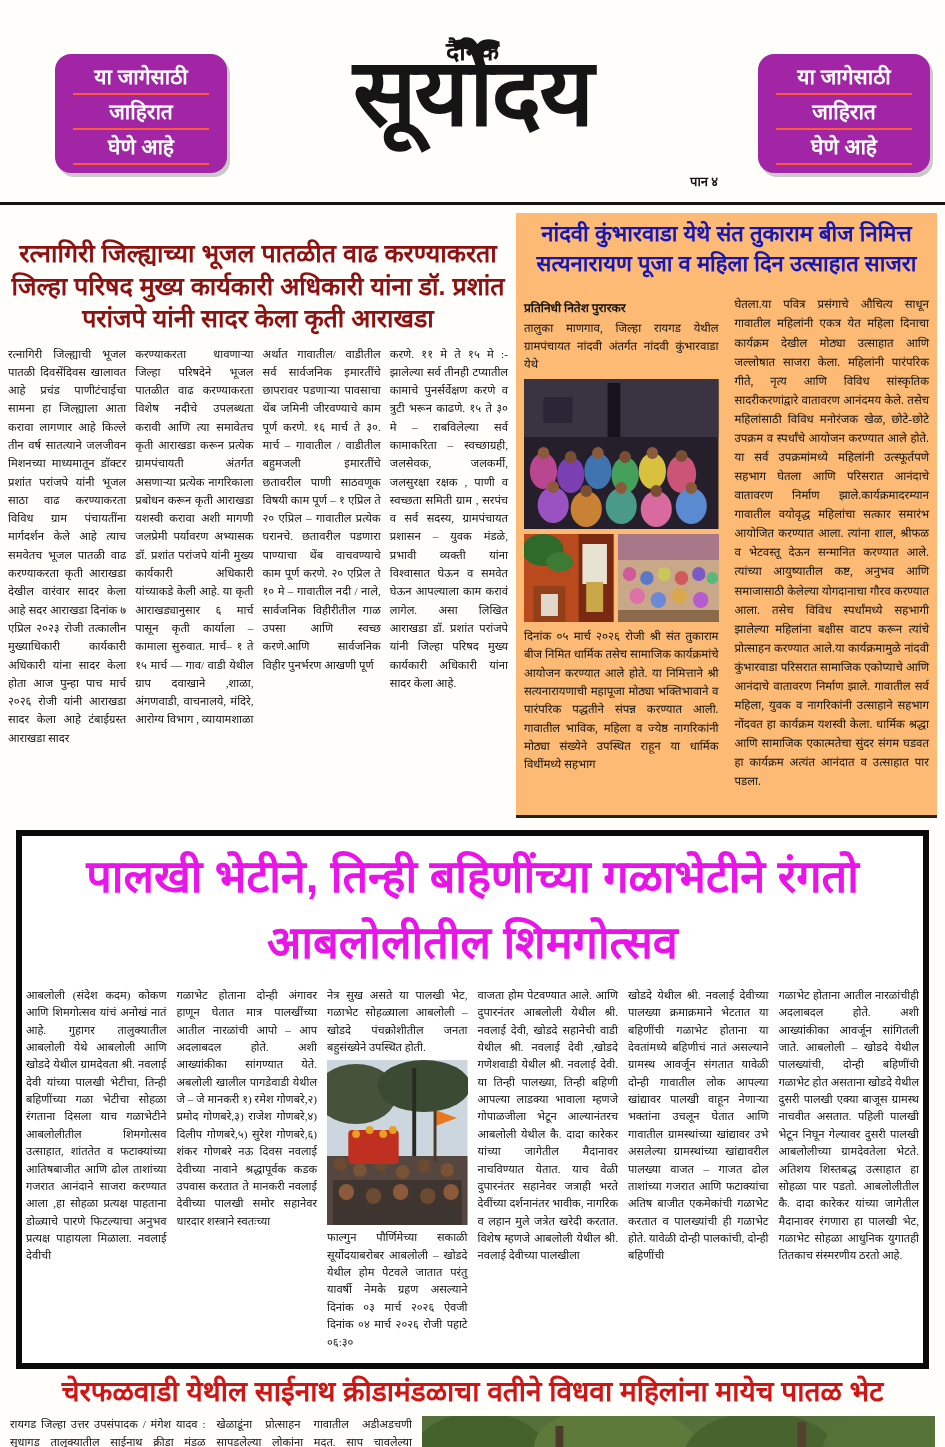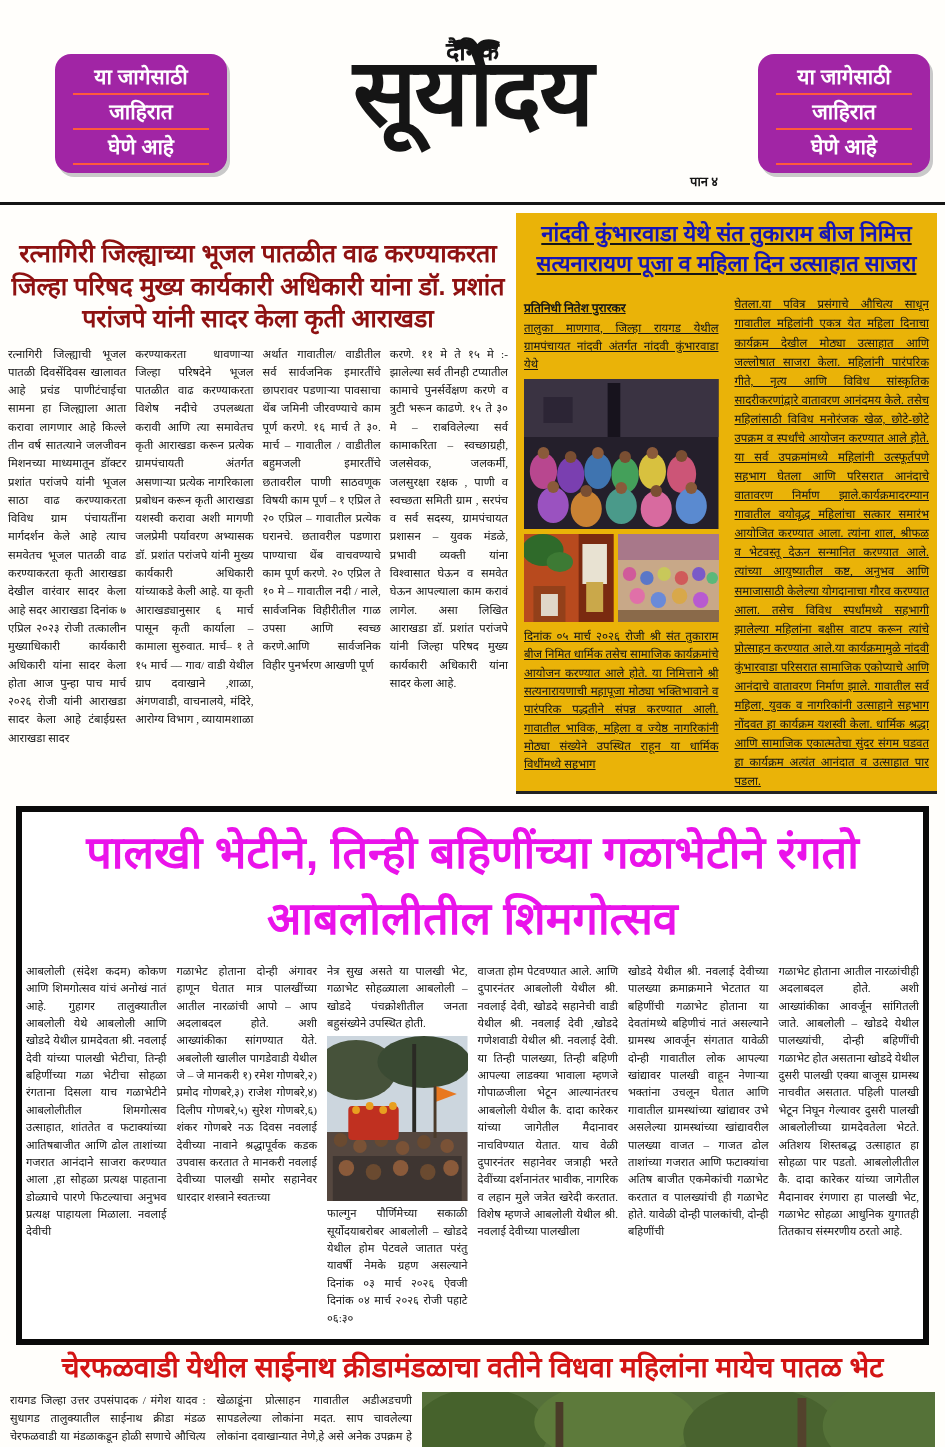--- a/index.html
+++ b/index.html
@@ -19,21 +19,21 @@
             font-weight:bold;line-height:1.05;letter-spacing:-2px;}
   .dateline{position:absolute;top:166px;left:0;right:0;text-align:center;font-weight:bold;font-size:17px;}
   .pageno{position:absolute;top:172px;left:690px;font-size:13px;font-weight:bold;}
   
   .top-row{display:flex;gap:8px;padding:8px 8px 4px 8px;}
   .tl{width:500px;flex:0 0 auto;}
   .tl-head{color:#8e1111;font-family:"Liberation Sans",sans-serif;font-weight:bold;
            font-size:25px;line-height:1.3;text-align:center;margin-top:24px;}
   .tl-cols{display:flex;gap:9px;margin-top:10px;}
   .tl-col{flex:1;font-size:11.3px;line-height:1.62;text-align:justify;}
-  .tr{flex:1;background:#eab308;padding:6px 8px 0;border-bottom:3px solid #222;text-decoration:underline;}
+  .tr{flex:1;background:#fdba74;padding:6px 8px 24px;border-bottom:3px solid #222;}
   .tr-head{color:#1616b6;font-family:"Liberation Sans",sans-serif;font-weight:bold;
            font-size:22px;line-height:1.35;text-align:center;}
   .tr-byline{font-weight:bold;font-size:12px;margin-top:4px;}
   .tr-body{display:flex;gap:16px;margin-top:17px;}
   .tr-left{width:50%;font-size:11.5px;line-height:1.6;text-align:justify;}
   .tr-right{width:50%;font-size:11.5px;line-height:1.66;text-align:justify;}
   .photo{display:block;width:100%;}
   .photo-row{display:flex;gap:4px;margin:5px 0;}
   .photo-row svg{height:88px;}
   .p1{margin:5px 0 0;}

